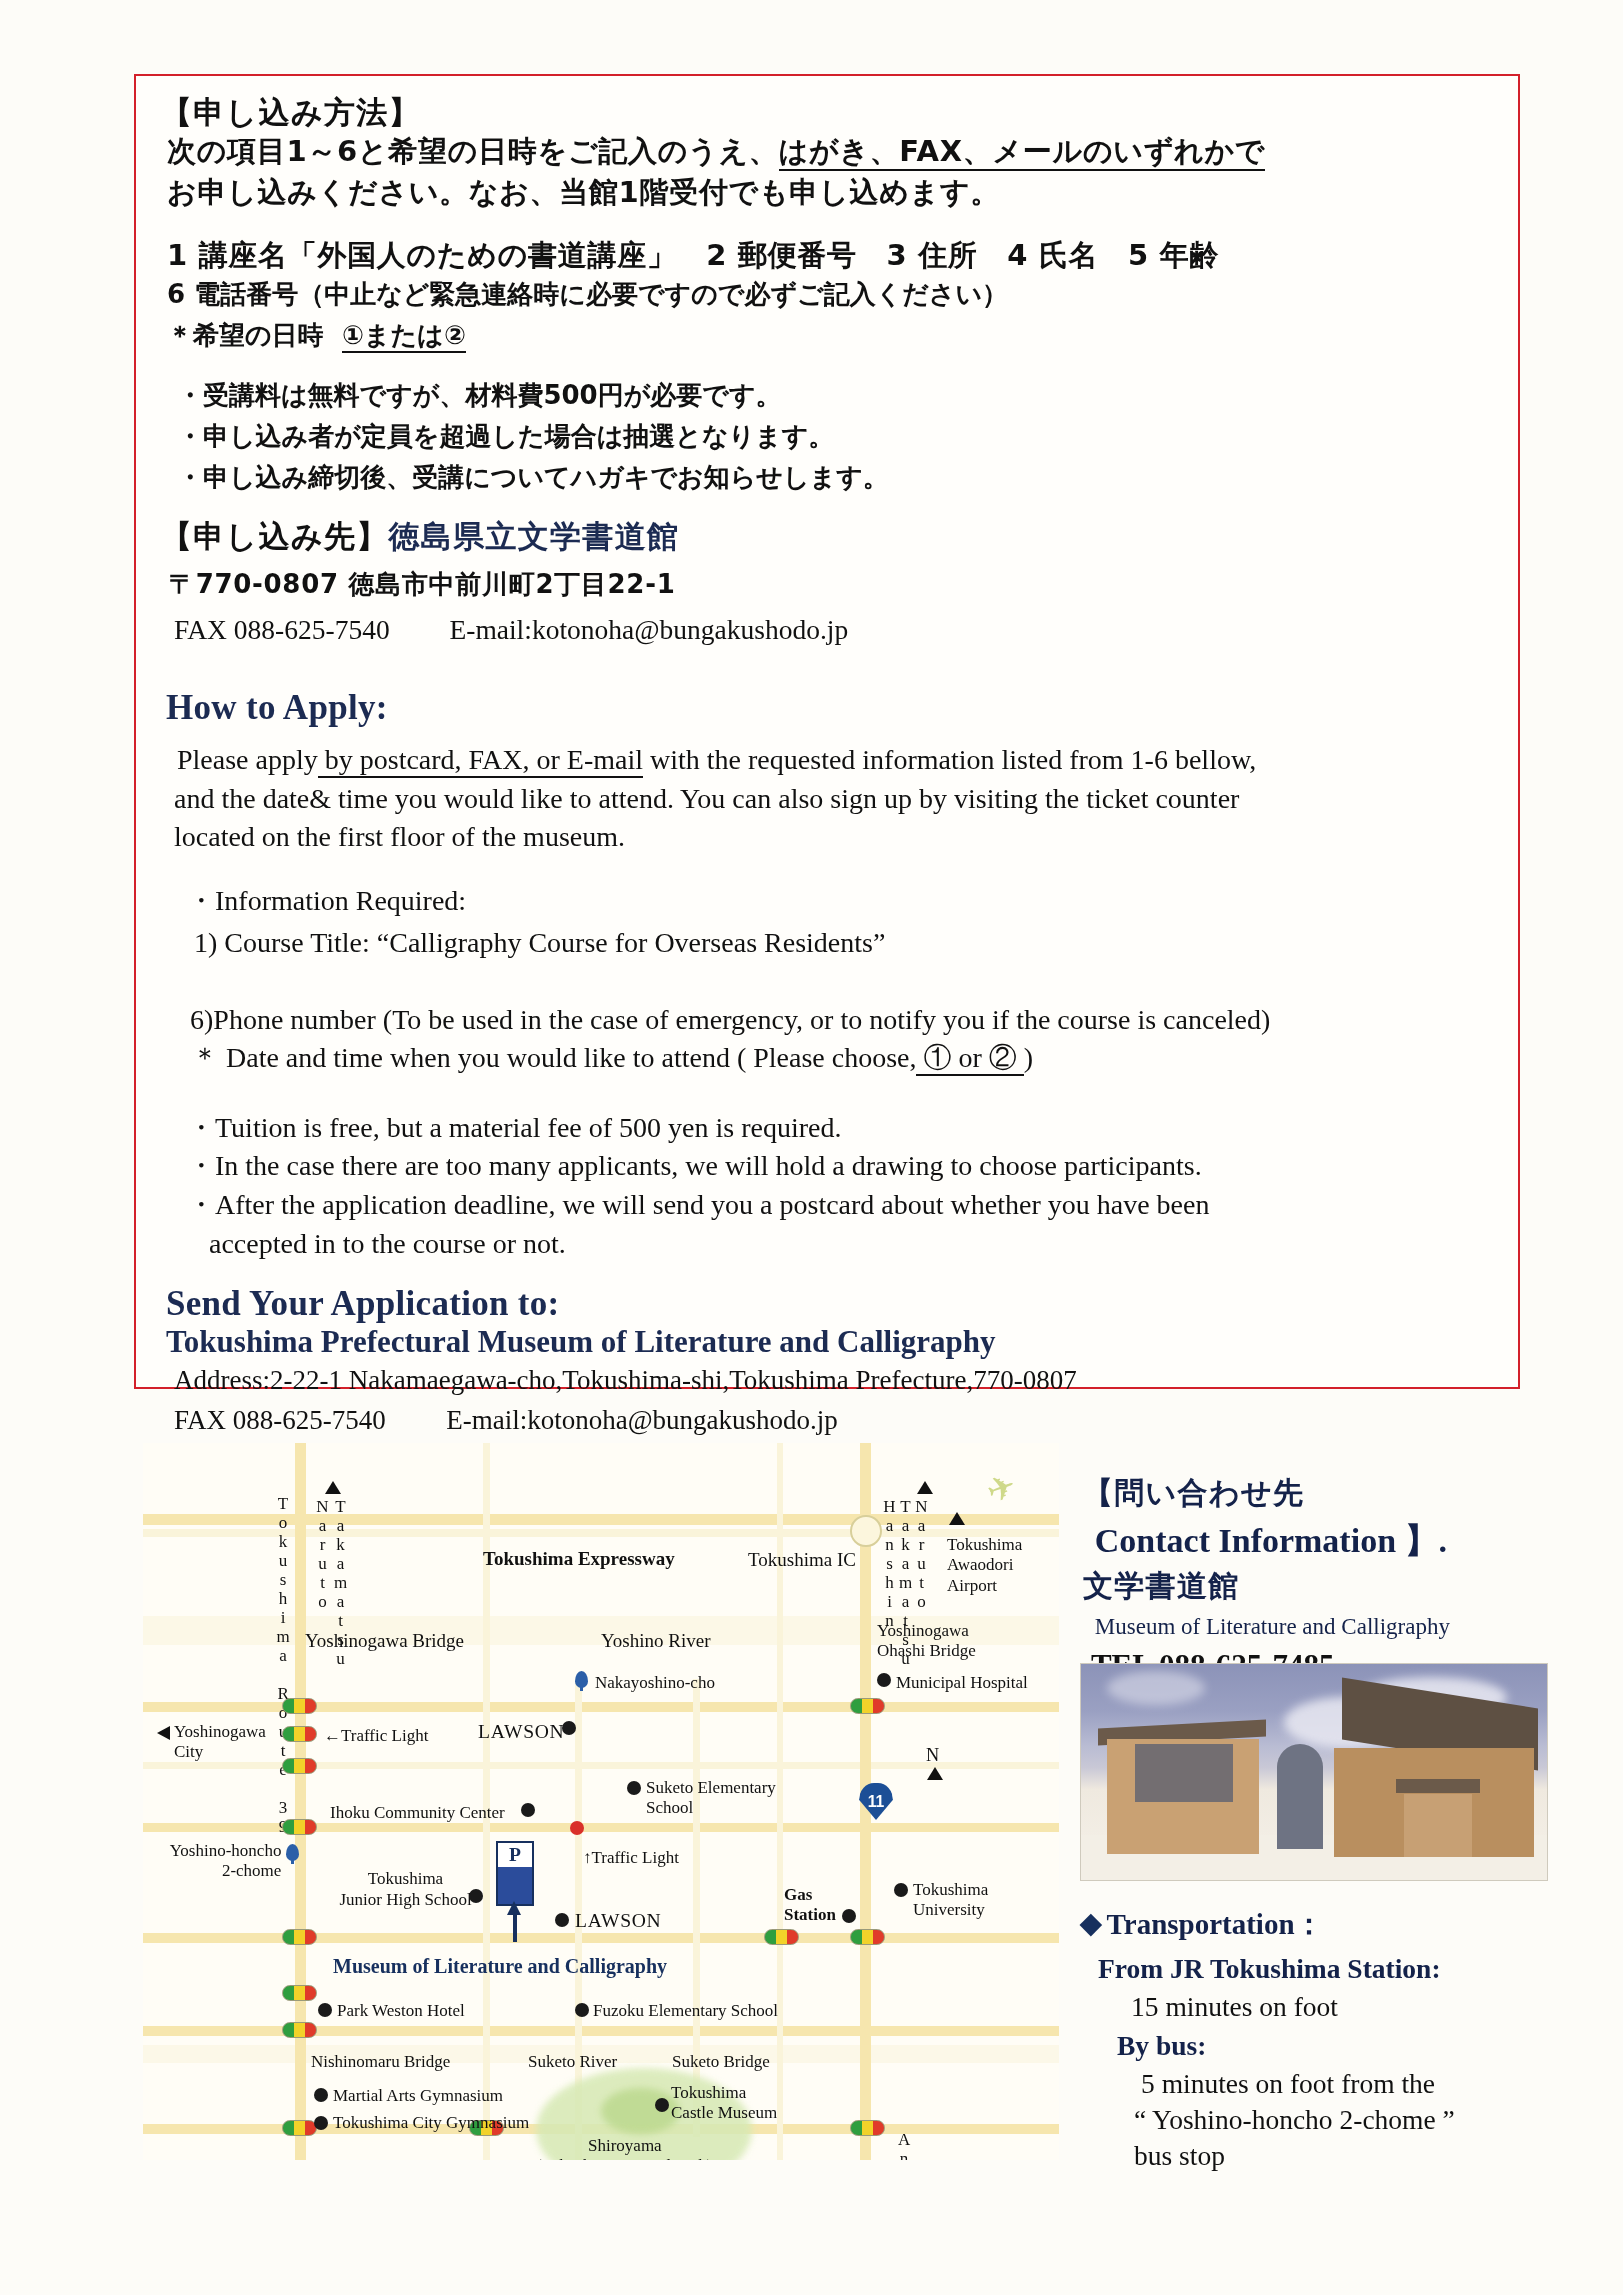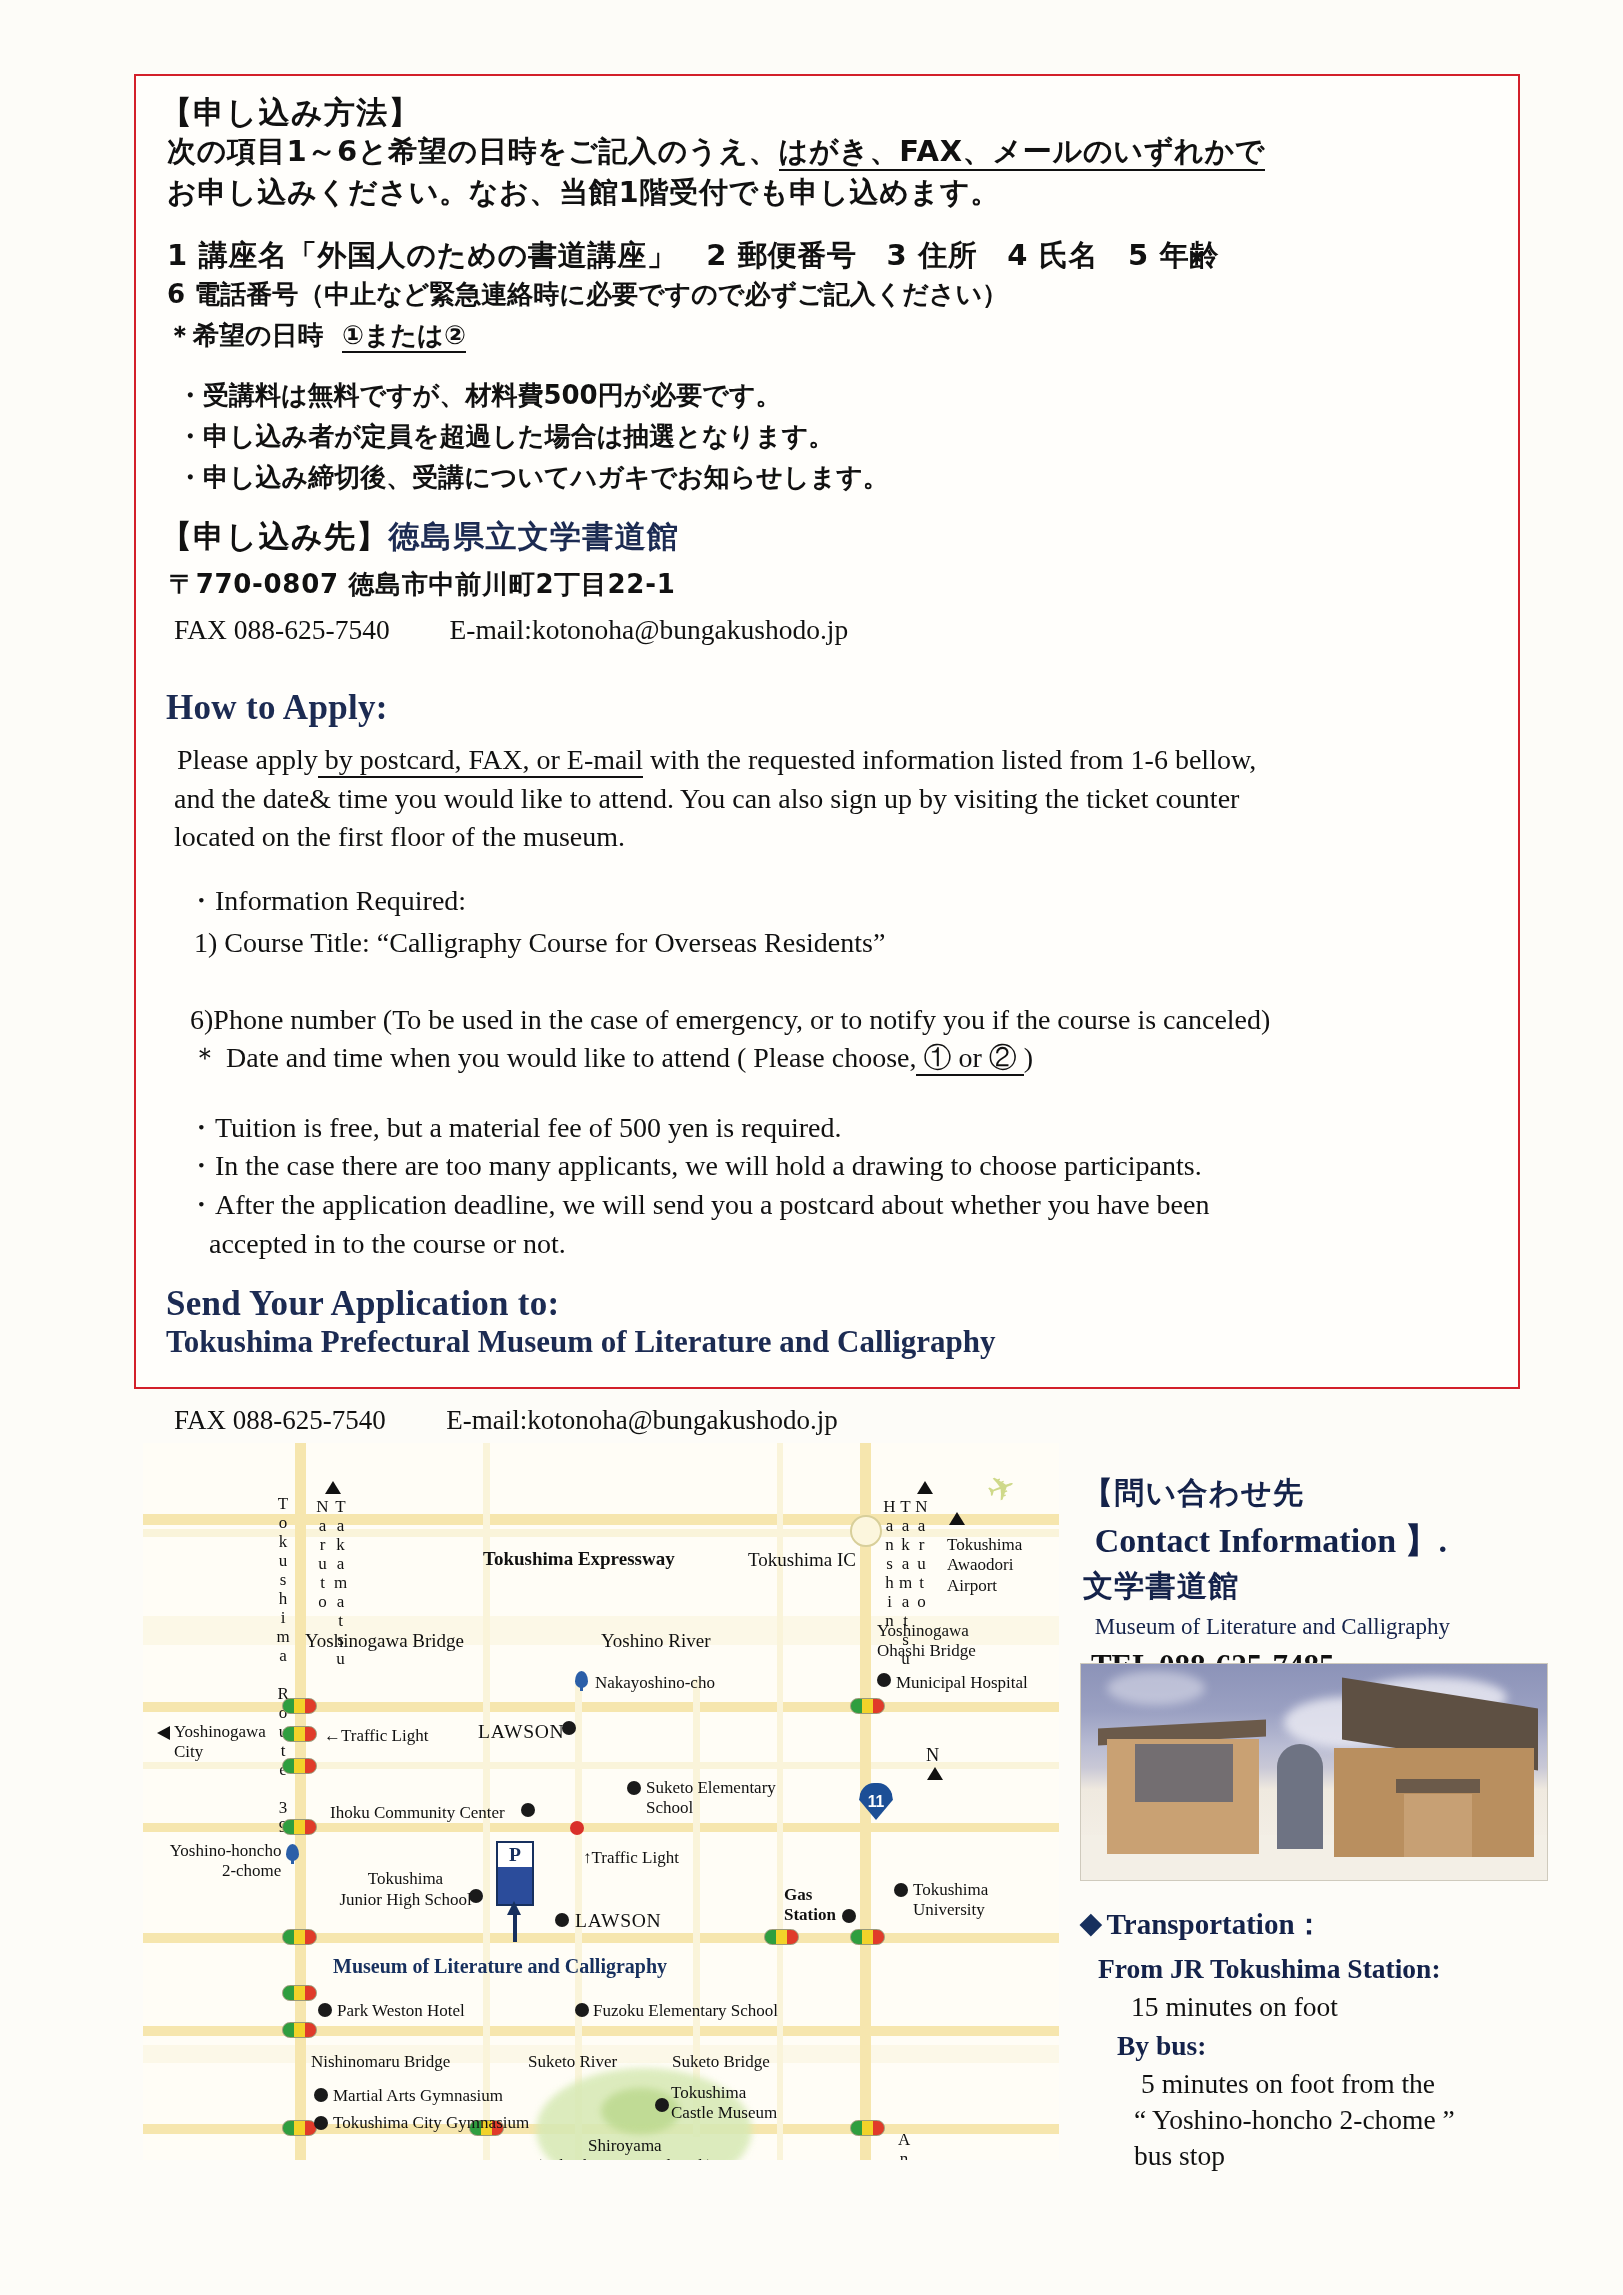--- a/index.html
+++ b/index.html
@@ -144,20 +144,21 @@
       <span>＊ Date and time when you would like to attend ( Please choose,</span><span class="u-line"> ① or ② </span><span>)</span>
     </div>
 
     <div class="blk en en-body" style="left:51px;top:1033px;">・Tuition is free, but a material fee of 500 yen is required.</div>
     <div class="blk en en-body" style="left:51px;top:1071px;">・In the case there are too many applicants, we will hold a drawing to choose participants.</div>
     <div class="blk en en-body" style="left:51px;top:1110px;">・After the application deadline, we will send you a postcard about whether you have been</div>
     <div class="blk en en-body" style="left:73px;top:1149px;">accepted in to the course or not.</div>
 
     <div class="blk en en-head" style="left:30px;top:1208px;">Send Your Application to:</div>
     <div class="blk en nv-bold" style="left:30px;top:1248px;font-size:31px;">Tokushima Prefectural Museum of Literature and Calligraphy</div>
+    <div class="blk en" style="left:38px;top:1289px;font-size:27px;">Address:2-22-1 Nakamaegawa-cho,Tokushima-shi,Tokushima Prefecture,770-0807</div>
     <div class="blk en" style="left:38px;top:1329px;font-size:27px;">
       <span>FAX 088-625-7540</span>
       <span style="display:inline-block;width:47px;"></span>
       <span>E-mail:kotonoha@bungakushodo.jp</span>
     </div>
   </div>
 
   <div class="map">
 
     <div class="road-h major" style="left:0;top:71px;width:916px;height:11px;"></div>

